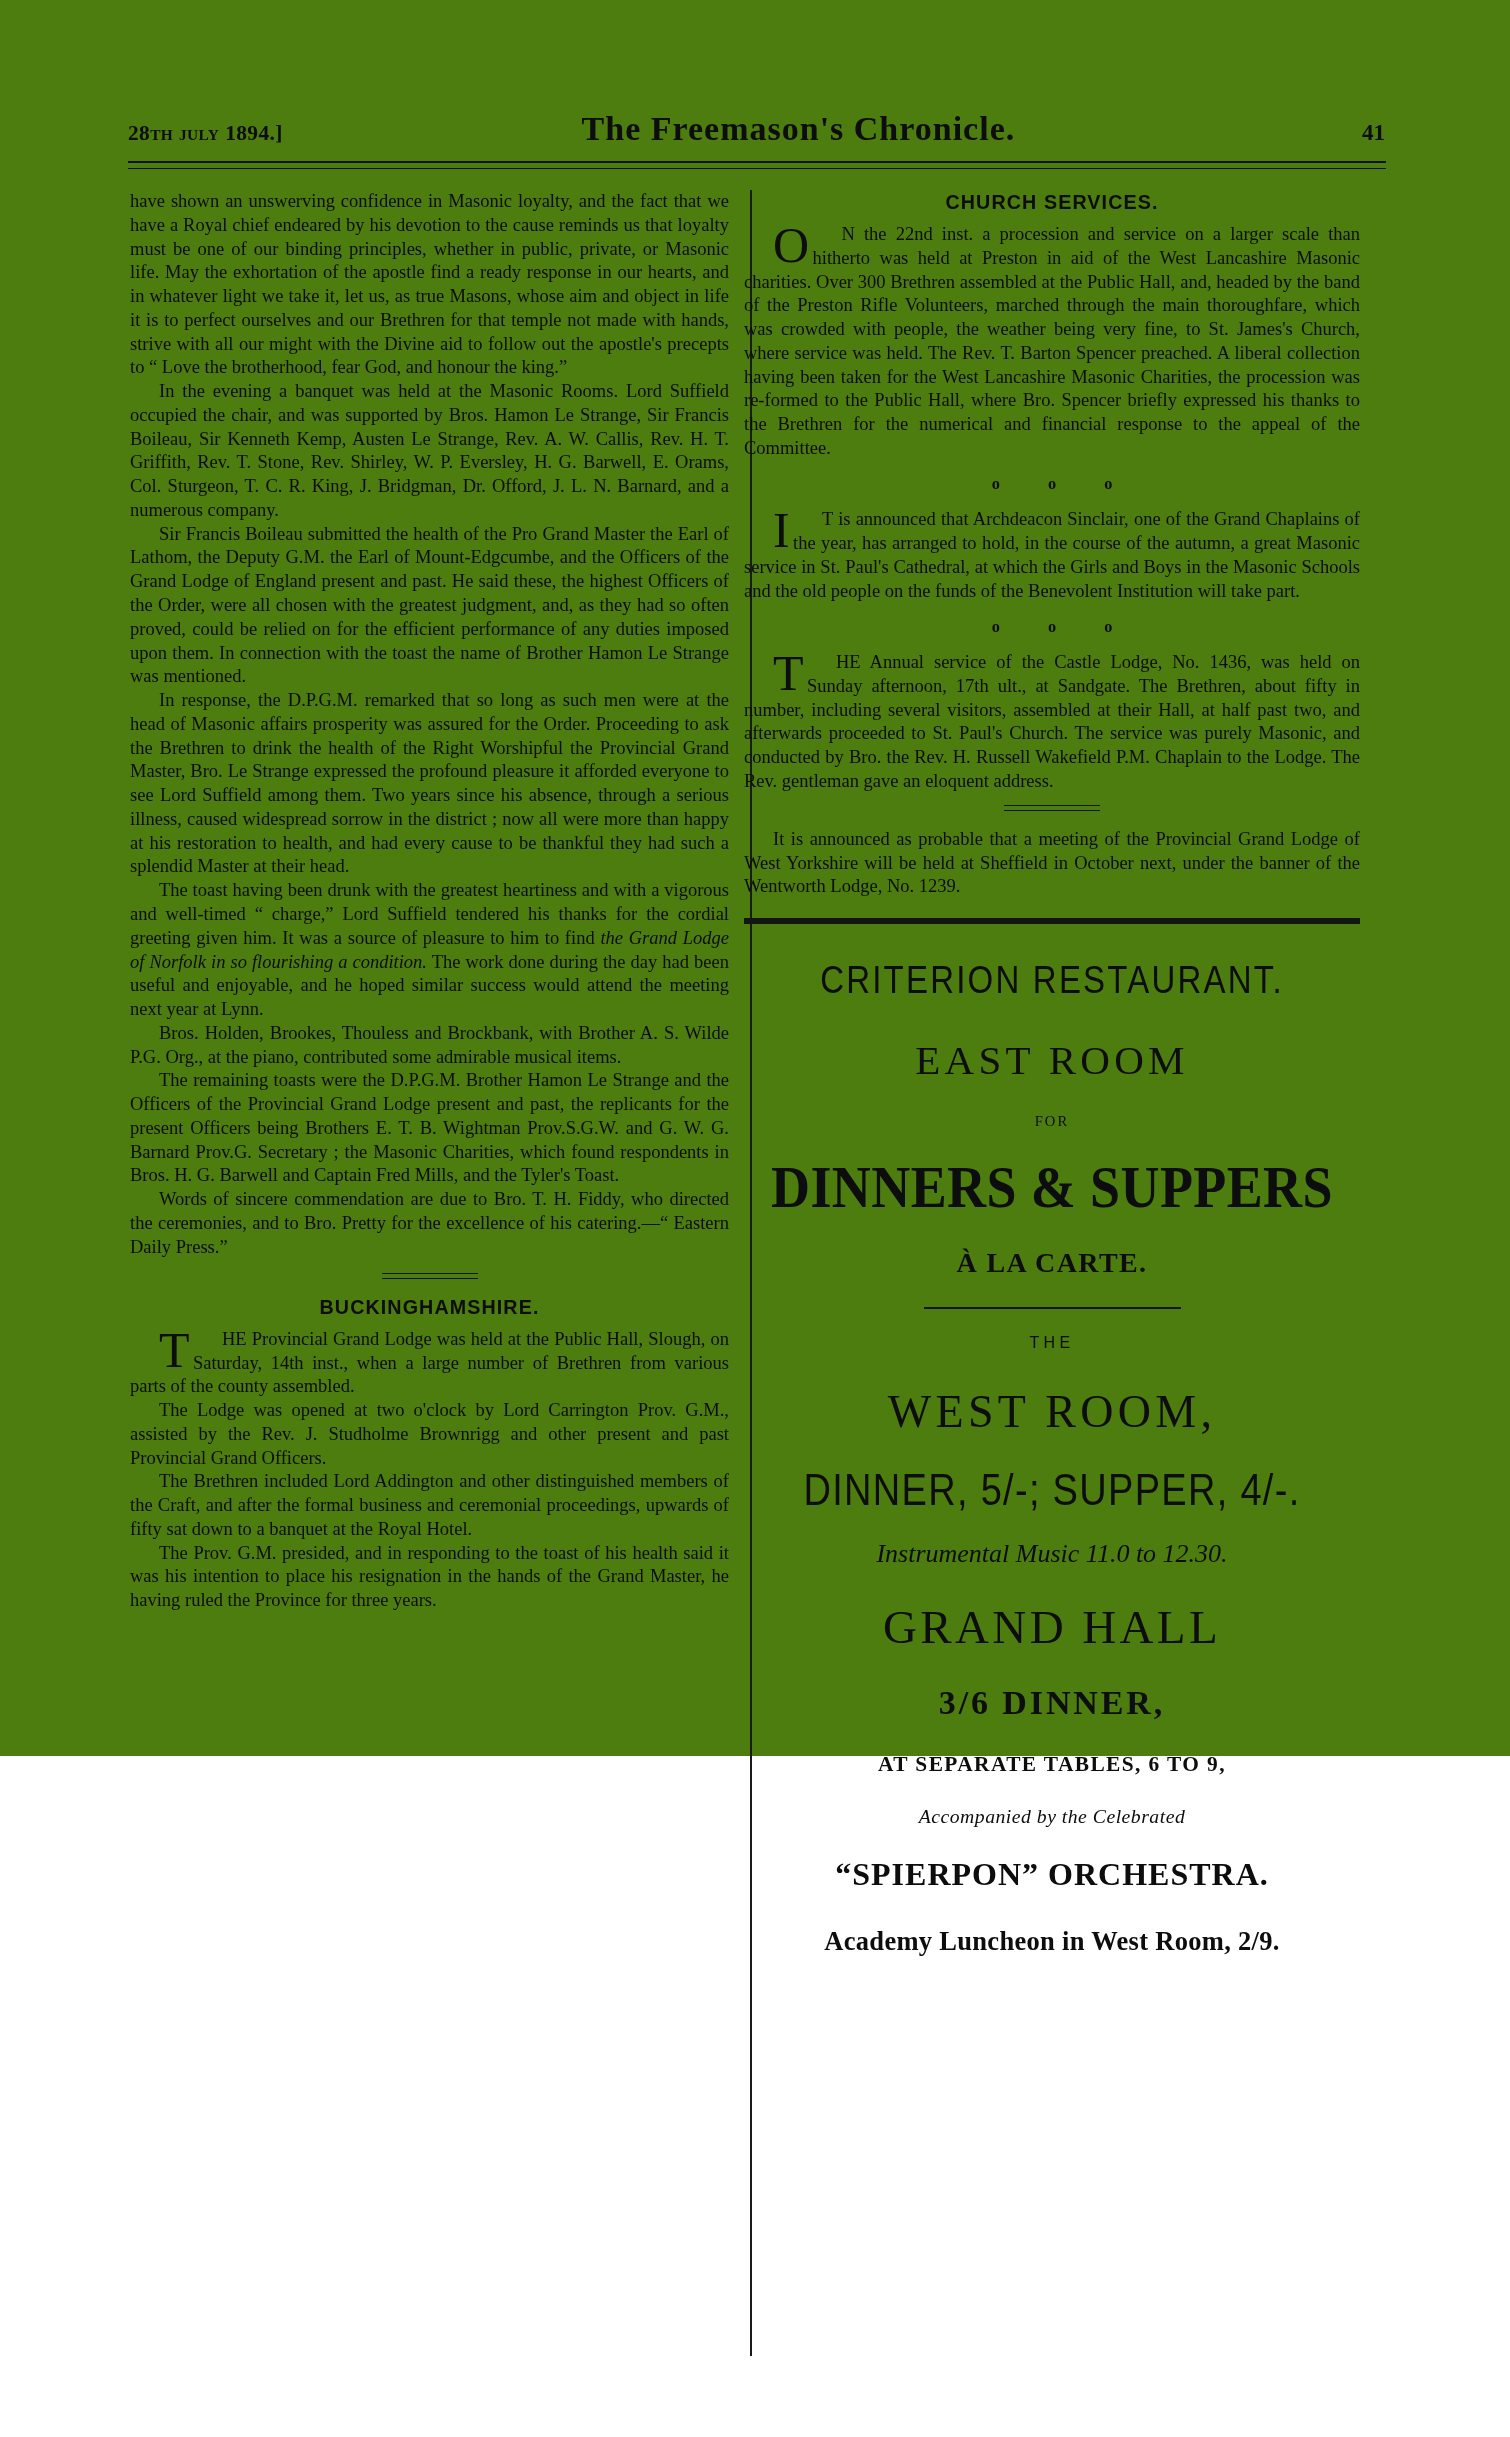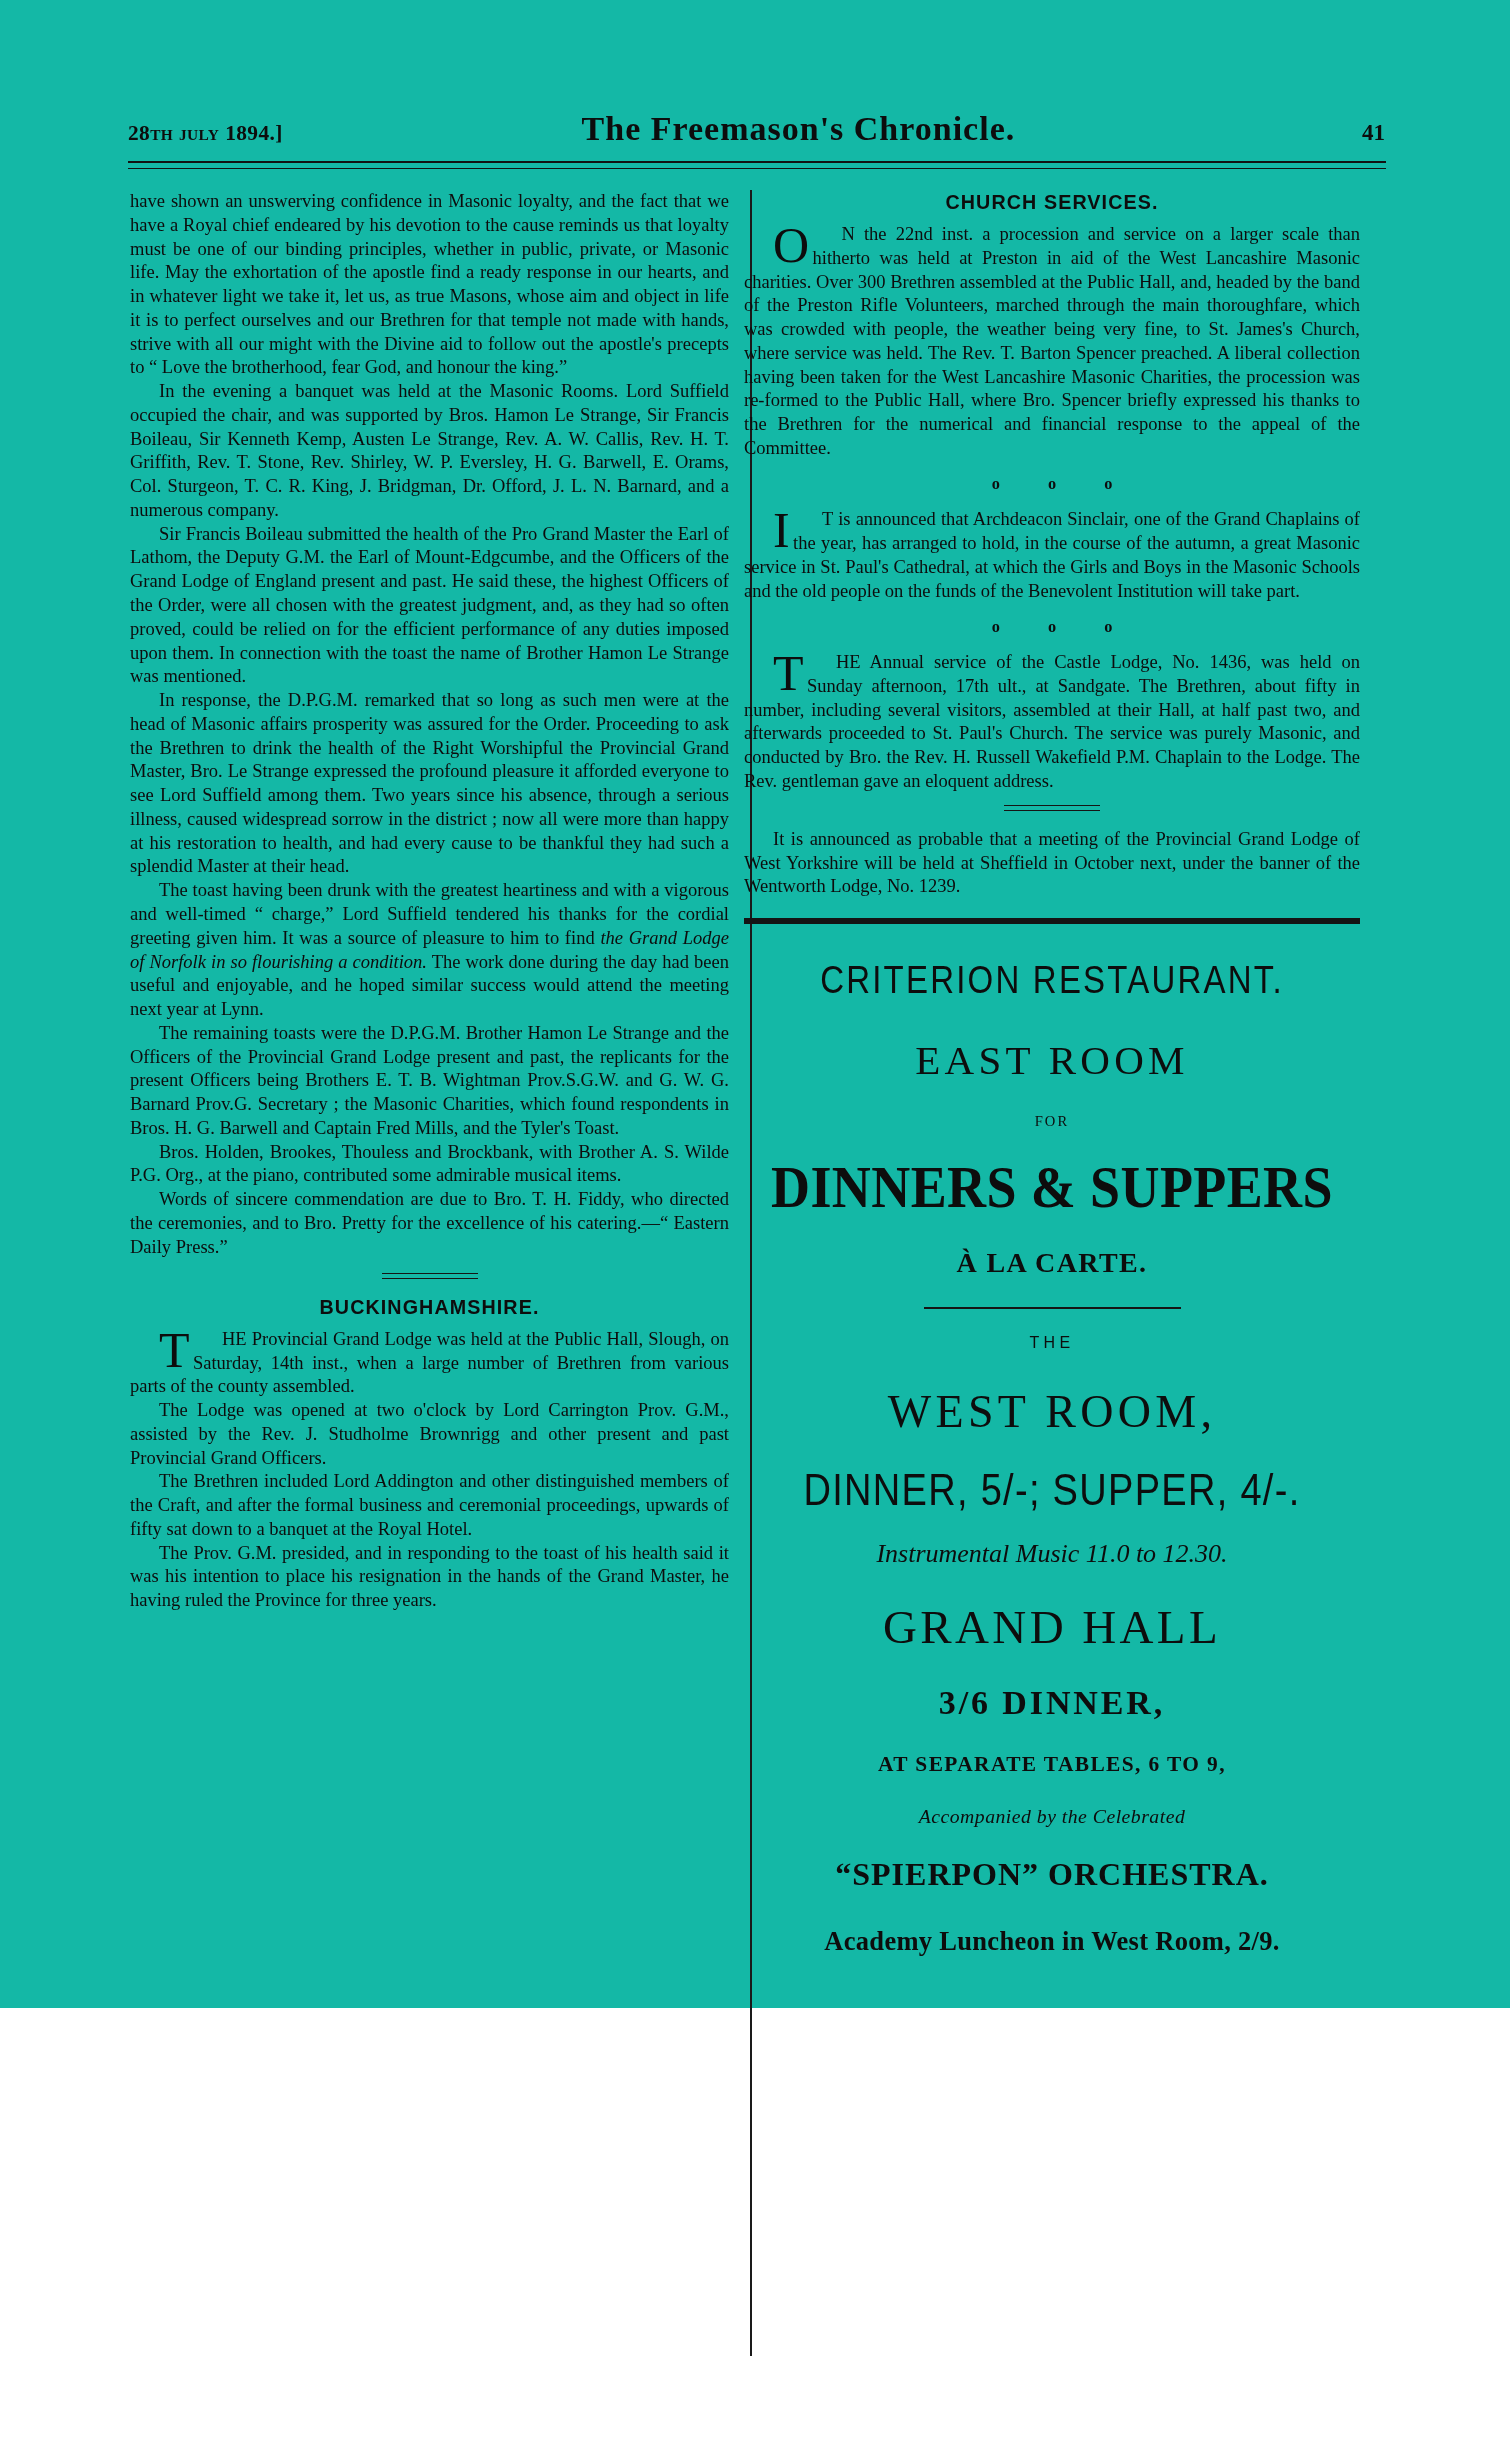--- a/index.html
+++ b/index.html
@@ -13,22 +13,22 @@
     height: 2438px;
     font-family: "Liberation Serif", "DejaVu Serif", serif;
     color: #0d0d0d;
     position: relative;
     overflow: hidden;
   }
   .page {
     position: absolute;
     left: 0; top: 0;
     width: 1511px;
-    height: 2008px;
-    background: #14b8a6;
+    height: 1756px;
+    background: #4d7c0f;
   }
 
   
   .masthead {
     position: absolute;
     left: 128px;
     top: 110px;
     width: 1257px;
     display: flex;
     align-items: baseline;
@@ -290,22 +290,22 @@
 
   <div class="col col-left">
 
     <p class="noind">have shown an unswerving confidence in Masonic loyalty, and the fact that we have a Royal chief endeared by his devotion to the cause reminds us that loyalty must be one of our binding principles, whether in public, private, or Masonic life.  May the exhortation of the apostle find a ready response in our hearts, and in whatever light we take it, let us, as true Masons, whose aim and object in life it is to perfect ourselves and our Brethren for that temple not made with hands, strive with all our might with the Divine aid to follow out the apostle's precepts to “ Love the brotherhood, fear God, and honour the king.”</p>
     <p>In the evening a banquet was held at the Masonic Rooms.  Lord Suffield occupied the chair, and was supported by Bros. Hamon Le Strange, Sir Francis Boileau, Sir Kenneth Kemp, Austen Le Strange, Rev. A. W. Callis, Rev. H. T. Griffith, Rev. T. Stone, Rev. Shirley, W. P. Eversley, H. G. Barwell, E. Orams, Col. Sturgeon, T. C. R. King, J. Bridgman, Dr. Offord, J. L. N. Barnard, and a numerous company.</p>
     <p>Sir Francis Boileau submitted the health of the Pro Grand Master the Earl of Lathom, the Deputy G.M. the Earl of Mount-Edgcumbe, and the Officers of the Grand Lodge of England present and past.  He said these, the highest Officers of the Order, were all chosen with the greatest judgment, and, as they had so often proved, could be relied on for the efficient performance of any duties imposed upon them.  In connection with the toast the name of Brother Hamon Le Strange was mentioned.</p>
     <p>In response, the D.P.G.M. remarked that so long as such men were at the head of Masonic affairs prosperity was assured for the Order.  Proceeding to ask the Brethren to drink the health of the Right Worshipful the Provincial Grand Master, Bro. Le Strange expressed the profound pleasure it afforded everyone to see Lord Suffield among them.  Two years since his absence, through a serious illness, caused widespread sorrow in the district ; now all were more than happy at his restoration to health, and had every cause to be thankful they had such a splendid Master at their head.</p>
 
     <p><span>The toast having been drunk with the greatest heartiness and with a vigorous and well-timed “ charge,” Lord Suffield tendered his thanks for the cordial greeting given him.  It was a source of pleasure to him to find </span><span class="it">the Grand Lodge of Norfolk in so flourishing a condition.</span><span>  The work done during the day had been useful and enjoyable, and he hoped similar success would attend the meeting next year at Lynn.</span></p>
 
+    <p>Bros. Holden, Brookes, Thouless and Brockbank, with Brother A. S. Wilde P.G. Org., at the piano, contributed some admirable musical items.</p>
     <p>The remaining toasts were the D.P.G.M. Brother Hamon Le Strange and the Officers of the Provincial Grand Lodge present and past, the replicants for the present Officers being Brothers E. T. B. Wightman Prov.S.G.W. and G. W. G. Barnard Prov.G. Secretary ; the Masonic Charities, which found respondents in Bros. H. G. Barwell and Captain Fred Mills, and the Tyler's Toast.</p>
-    <p>Bros. Holden, Brookes, Thouless and Brockbank, with Brother A. S. Wilde P.G. Org., at the piano, contributed some admirable musical items.</p>
     <p>Words of sincere commendation are due to Bro. T. H. Fiddy, who directed the ceremonies, and to Bro. Pretty for the excellence of his catering.—“ Eastern Daily Press.”</p>
 
     <div class="sep-rule"></div>
 
     <div class="sect-head">BUCKINGHAMSHIRE.</div>
 
     <p class="dropcap"><span class="dc">T</span><span>HE Provincial Grand Lodge was held at the Public Hall, Slough, on Saturday, 14th inst., when a large number of Brethren from various parts of the county assembled.</span></p>
 
     <p>The Lodge was opened at two o'clock by Lord Carrington Prov. G.M., assisted by the Rev. J. Studholme Brownrigg and other present and past Provincial Grand Officers.</p>
     <p>The Brethren included Lord Addington and other distinguished members of the Craft, and after the formal business and ceremonial proceedings, upwards of fifty sat down to a banquet at the Royal Hotel.</p>

